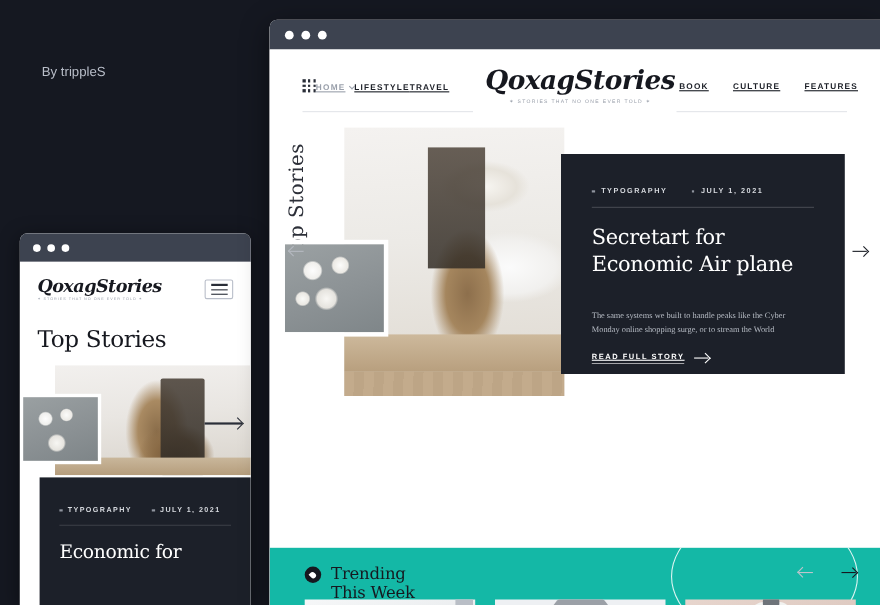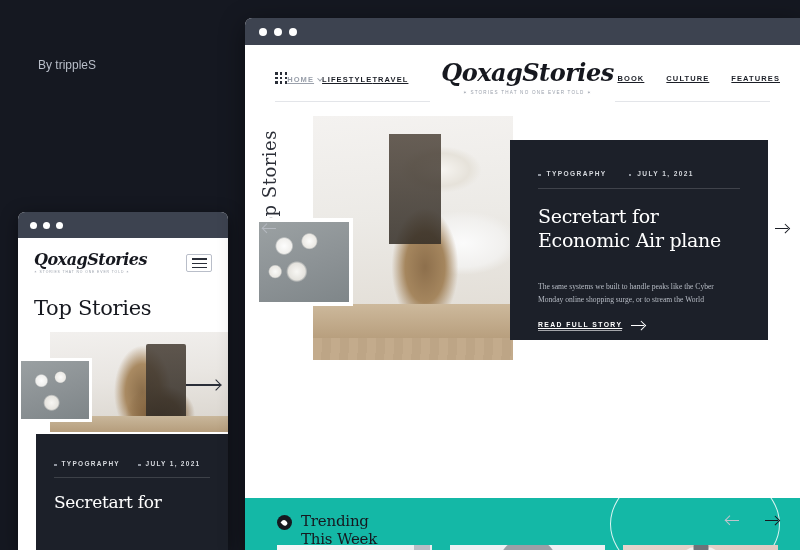--- a/index.html
+++ b/index.html
@@ -336,21 +336,21 @@
       </div>
       <div id="mobile-photo-floor"></div>
       <div id="mobile-photo-inset"></div>
       <div id="mobile-arrow"></div>
     </div>
     <div id="mobile-card">
       <div id="mobile-meta">
         <span><i class="mdot"></i><span>TYPOGRAPHY</span></span>
         <span><i class="mdot"></i><span>JULY 1, 2021</span></span>
       </div>
-      <div id="mobile-card-title">Secretart for</div>
+      <div id="mobile-card-title">Economic for</div>
     </div>
   </div>
 </div>
 
 <div id="browser-window">
   <div id="browser-titlebar">
     <span class="bdot"></span>
     <span class="bdot"></span>
     <span class="bdot"></span>
   </div>

